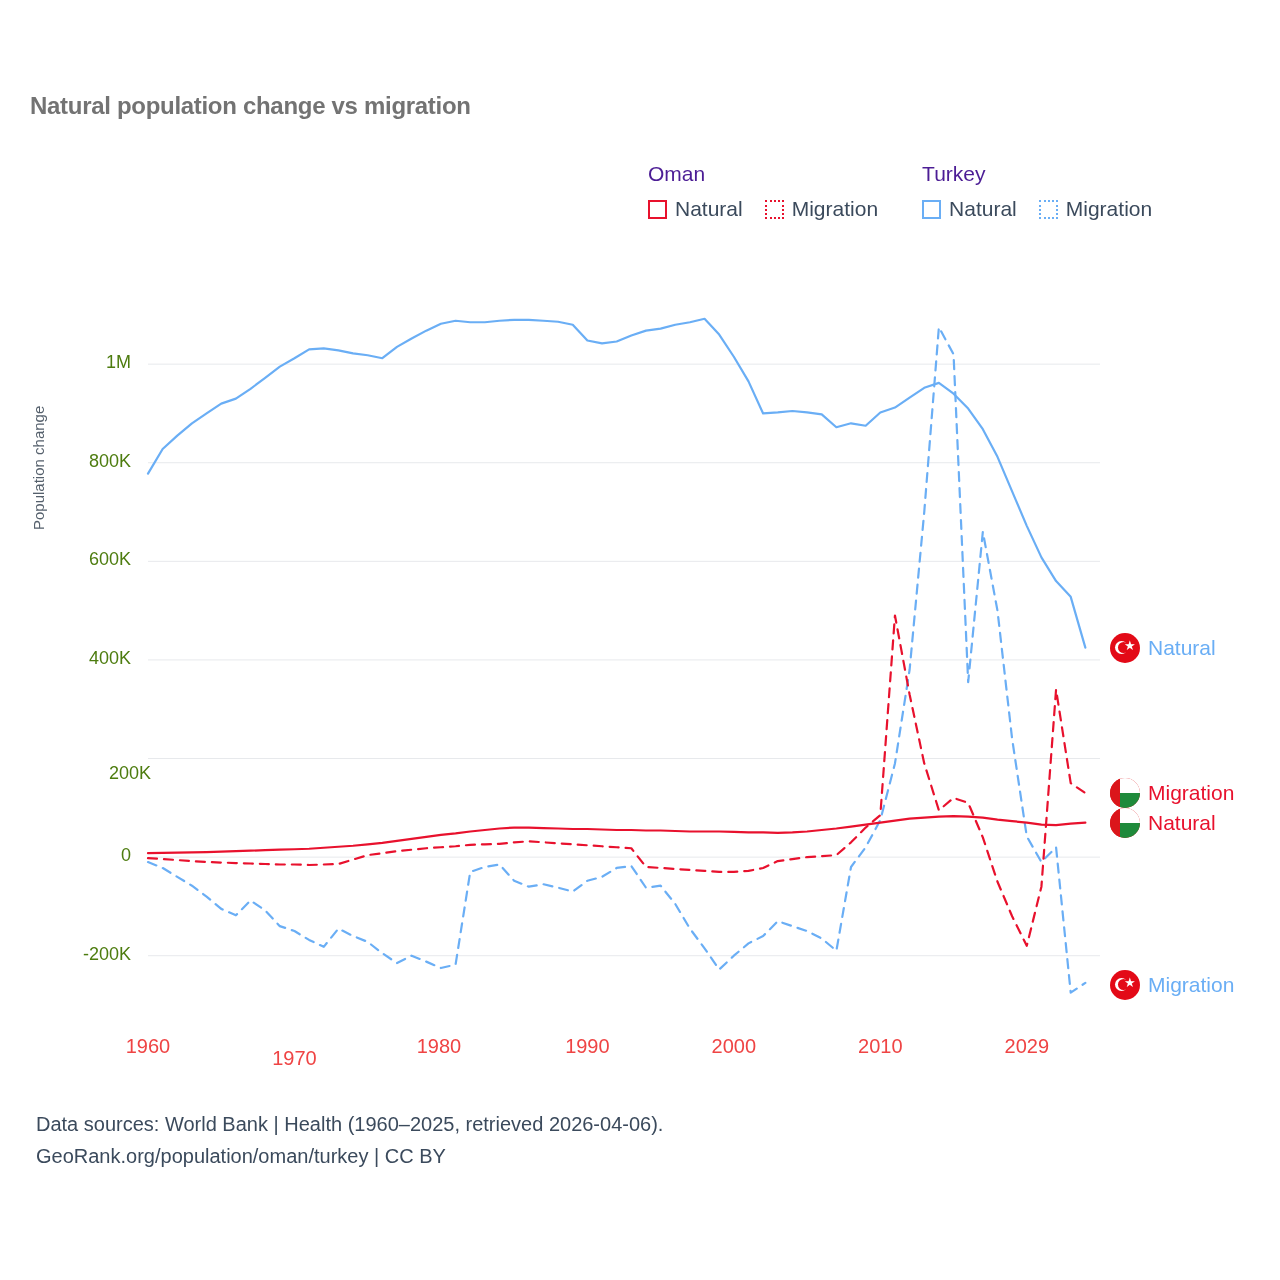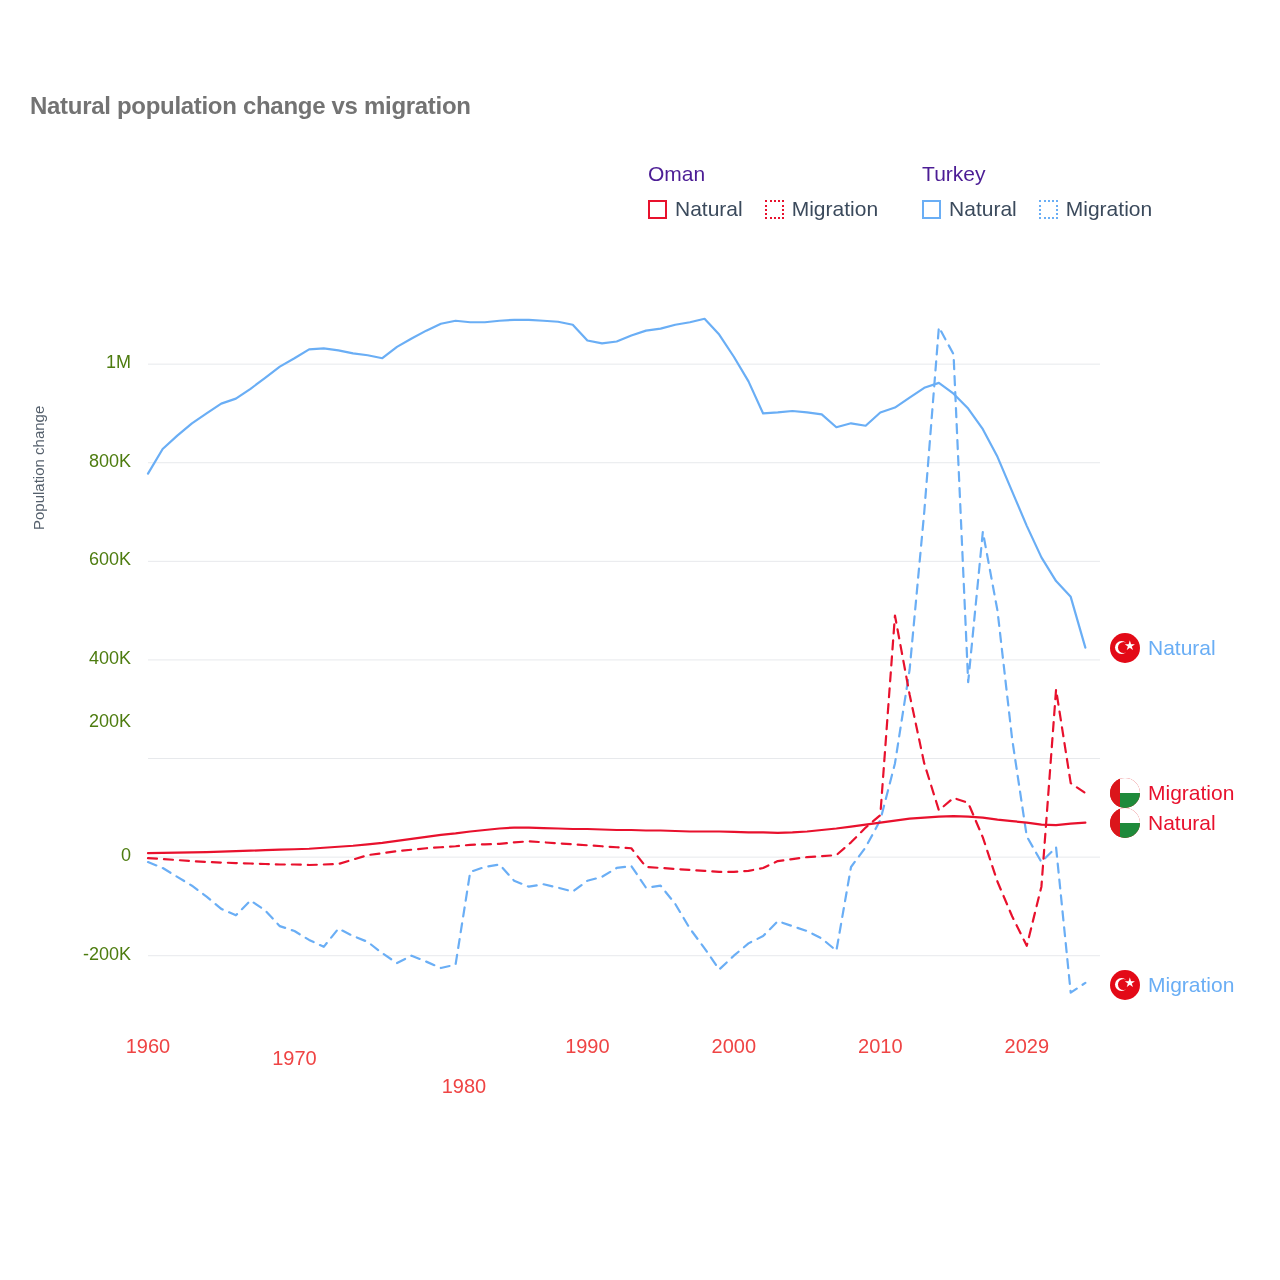--- a/index.html
+++ b/index.html
@@ -238,40 +238,40 @@
         <path d="M148.00 853.17 L162.65 852.92 L177.29 852.68 L191.94 852.43 L206.58 852.18 L221.23 851.69 L235.88 851.20 L250.52 850.70 L265.17 850.21 L279.82 849.72 L294.46 849.23 L309.11 848.73 L323.75 847.75 L338.40 846.76 L353.05 845.77 L367.69 844.30 L382.34 842.82 L396.98 840.85 L411.63 838.87 L426.28 836.90 L440.92 834.93 L455.57 833.45 L470.22 831.48 L484.86 830.00 L499.51 828.52 L514.15 827.54 L528.80 827.54 L543.45 828.03 L558.09 828.52 L572.74 829.01 L587.38 829.01 L602.03 829.51 L616.68 830.00 L631.32 830.00 L645.97 830.49 L660.62 830.49 L675.26 830.99 L689.91 831.48 L704.55 831.48 L719.20 831.48 L733.85 831.97 L748.49 832.46 L763.14 832.46 L777.78 832.96 L792.43 832.46 L807.08 831.48 L821.72 830.00 L836.37 828.52 L851.02 826.55 L865.66 824.58 L880.31 822.61 L894.95 820.63 L909.60 818.66 L924.25 817.68 L938.89 816.69 L953.54 816.20 L968.18 816.69 L982.83 817.68 L997.48 819.65 L1012.12 821.13 L1026.77 822.61 L1041.42 824.58 L1056.06 825.07 L1070.71 823.59 L1085.35 822.61 " fill="none" stroke="#e8112d" stroke-width="2.2" stroke-linejoin="round" stroke-linecap="round"></path>
         <path d="M148.00 858.10 L162.65 859.08 L177.29 860.07 L191.94 861.06 L206.58 862.04 L221.23 862.54 L235.88 863.03 L250.52 863.52 L265.17 864.01 L279.82 864.51 L294.46 864.51 L309.11 865.00 L323.75 864.51 L338.40 864.01 L353.05 859.58 L367.69 855.14 L382.34 853.17 L396.98 851.20 L411.63 849.72 L426.28 848.24 L440.92 847.25 L455.57 846.27 L470.22 844.79 L484.86 844.30 L499.51 843.80 L514.15 842.32 L528.80 841.34 L543.45 842.32 L558.09 843.31 L572.74 844.30 L587.38 845.28 L602.03 846.27 L616.68 847.25 L631.32 848.24 L645.97 866.97 L660.62 867.96 L675.26 868.94 L689.91 869.93 L704.55 870.92 L719.20 871.90 L733.85 871.90 L748.49 870.92 L763.14 867.96 L777.78 861.06 L792.43 859.08 L807.08 857.11 L821.72 856.13 L836.37 855.14 L851.02 842.32 L865.66 827.54 L880.31 815.21 L894.95 615.56 L909.60 694.44 L924.25 763.45 L938.89 810.28 L953.54 797.96 L968.18 802.89 L982.83 837.39 L997.48 881.76 L1012.12 916.27 L1026.77 945.85 L1041.42 886.69 L1056.06 689.51 L1070.71 783.17 L1085.35 793.03 " fill="none" stroke="#e8112d" stroke-width="2.2" stroke-linejoin="round" stroke-linecap="round" stroke-dasharray="9,7"></path>
       </svg>
     <div id="ytick-layer">
         <div class="ytick-holder" style="top: 943.704px;">
           <div class="ytick" style="position: relative; padding-right: 12px;">-200K</div>
         </div>
         <div class="ytick-holder" style="top: 845.113px;">
           <div class="ytick" style="position: relative; padding-right: 12px;">0</div>
         </div>
-        <div class="ytick-holder" style="top: 711px;">
+        <div class="ytick-holder" style="top: 763px; padding-left: 20px;">
           <div class="ytick" style="position: relative; padding-right: 12px;">200K</div>
         </div>
         <div class="ytick-holder" style="top: 647.93px;">
           <div class="ytick" style="position: relative; padding-right: 12px;">400K</div>
         </div>
         <div class="ytick-holder" style="top: 549.338px;">
           <div class="ytick" style="position: relative; padding-right: 12px;">600K</div>
         </div>
         <div class="ytick-holder" style="top: 450.746px;">
           <div class="ytick" style="position: relative; padding-right: 12px;">800K</div>
         </div>
         <div class="ytick-holder" style="top: 352.155px;">
           <div class="ytick" style="position: relative; padding-right: 12px;">1M</div>
         </div>
       </div>
     <div id="xtick-layer">
         <div class="xtick" style="left: 148px; top: 1035px;">1960</div>
         <div class="xtick" style="left: 294.462px; top: 1035px; margin-top: 12px;">1970</div>
-        <div class="xtick" style="left: 464px; top: 1035px; margin-top: 40px;">1980</div>
+        <div class="xtick" style="left: 439px; top: 1035px;">1980</div>
         <div class="xtick" style="left: 587.385px; top: 1035px;">1990</div>
         <div class="xtick" style="left: 733.846px; top: 1035px;">2000</div>
         <div class="xtick" style="left: 880.308px; top: 1035px;">2010</div>
         <div class="xtick" style="left: 1026.77px; top: 1035px;">2029</div>
       </div>
     <div id="endlabel-layer">
         <div class="end-label" style="left: 1110px; top: 632.606px;">
           <div class="flag flag-tr">
             <span class="moon"></span>
             <span class="star">★</span>
@@ -297,14 +297,18 @@
         <div class="end-label" style="left: 1110px; top: 970.282px;">
           <div class="flag flag-tr">
             <span class="moon"></span>
             <span class="star">★</span>
           </div>
           <span class="txt txt-turkey">Migration</span>
         </div>
       </div>
   </div>
 
+  <div class="footer">
+    <div>Data sources: World Bank | Health (1960–2025, retrieved 2026-04-06).</div>
+    <div>GeoRank.org/population/oman/turkey | CC BY</div>
+  </div>
 
 </div>
 
 </body></html>

